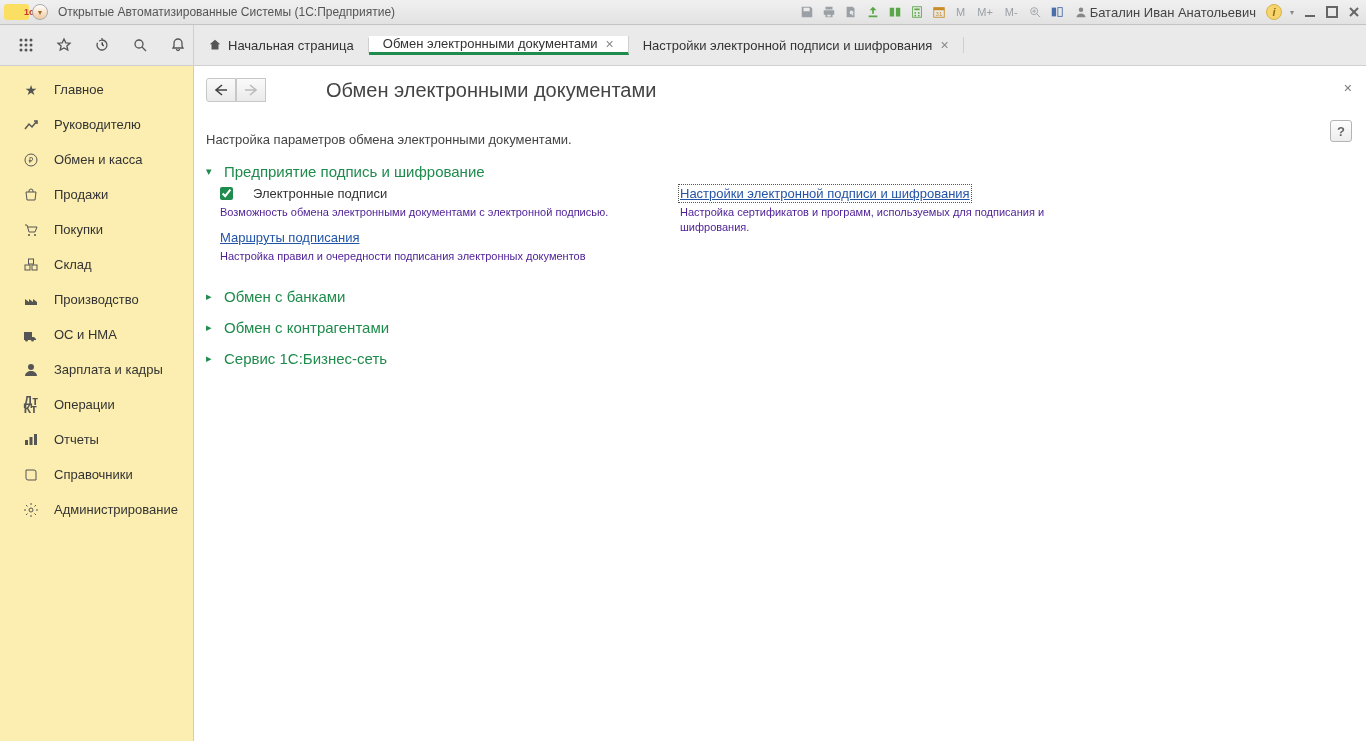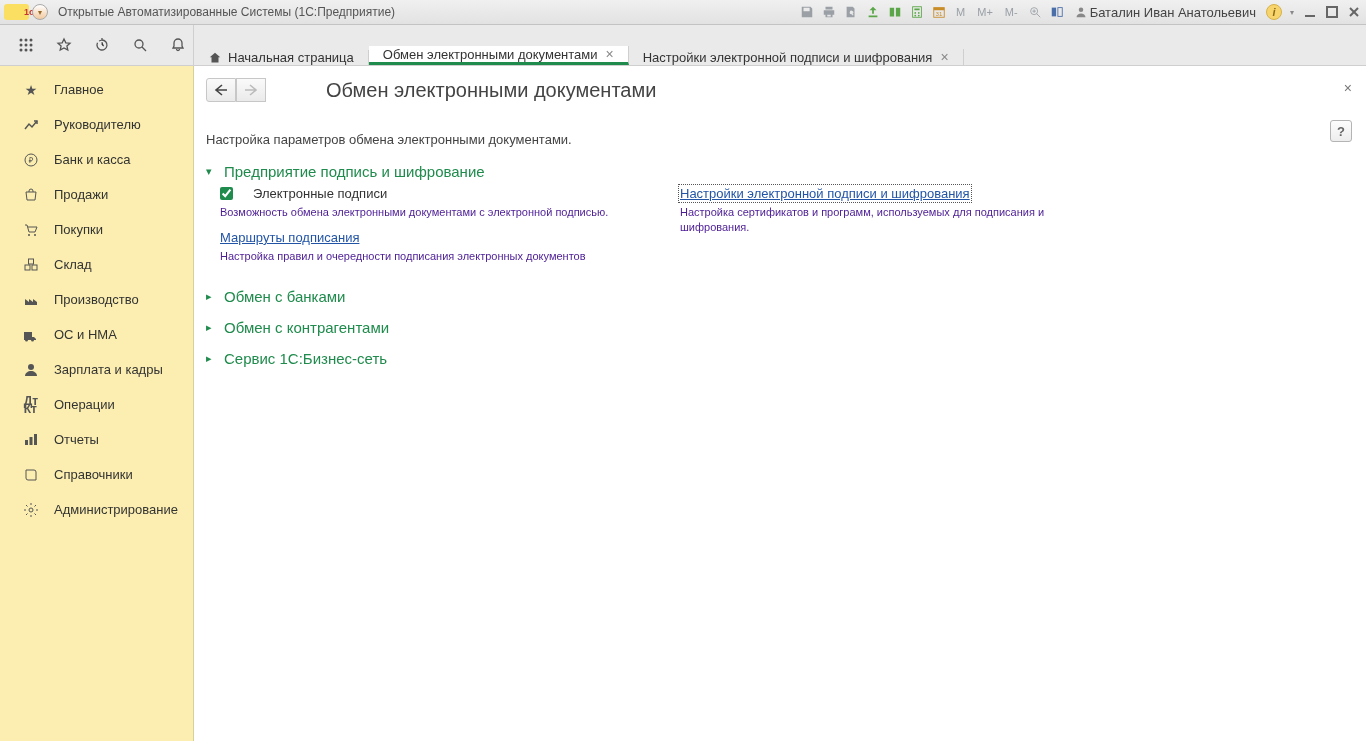--- a/index.html
+++ b/index.html
@@ -18,21 +18,21 @@
 .titlebar .tic.blue { color:#4a6ea8; }
 .titlebar .mlabel { color:#9aa0a6; font-size:11px; padding:0 3px; cursor:pointer; }
 .titlebar .user { display:flex; align-items:center; gap:3px; color:#444; font-size:13px; margin: 0 4px; }
 .titlebar .winbtn { width:16px; height:14px; display:flex; align-items:center; justify-content:center; color:#666; cursor:pointer; }
 .titlebar .infobtn { width:16px; height:16px; border-radius:50%; background:#f7d46c; color:#8a6d1a; display:flex; align-items:center; justify-content:center; font-weight:bold; font-size:11px; font-style:italic; border:1px solid #d6b24a; }
 
 
 .toolbar { height: 41px; background: #eaeaea; border-bottom: 1px solid #cfcfcf; display:flex; align-items:stretch; }
 .toolbar .left { width: 194px; display:flex; align-items:center; gap: 18px; padding-left: 16px; border-right: 1px solid #cfcfcf; }
 .toolbar .tbtn { width:20px; height:20px; display:flex; align-items:center; justify-content:center; color:#555; cursor:pointer; }
-.toolbar .tabs { display:flex; align-items:flex-end; }
+.toolbar .tabs { display:flex; align-items:center; }
 .tab { display:flex; align-items:center; gap:6px; padding: 0 14px; border-right:1px solid #cfcfcf; cursor:pointer; color:#333; }
 .tab.active { background:#fff; border-bottom: 3px solid #1f8b4c; }
 .tab .tabclose { color:#888; font-size:14px; margin-left:2px; }
 
 
 .app { display:flex; height: calc(741px - 25px - 41px); }
 .sidebar { width: 194px; background: #fbeeb0; border-right: 1px solid #d6d09a; padding-top: 6px; }
 .sitem { display:flex; align-items:center; gap:14px; height:35px; padding: 0 12px 0 22px; color:#333; cursor:pointer; }
 .sitem .sicon { width:18px; height:18px; display:flex; align-items:center; justify-content:center; color:#555; font-size:14px; }
 
@@ -230,21 +230,21 @@
         </span>
         <span>Руководителю</span>
       </div>
     <div class="sitem">
         <span class="sicon">
           <svg width="16" height="16" viewBox="0 0 16 16">
             <circle cx="8" cy="8" r="6" fill="none" stroke="#555"></circle>
             <text x="8" y="11" font-size="8" text-anchor="middle" fill="#555">₽</text>
           </svg>
         </span>
-        <span>Банк и касса</span>
+        <span>Обмен и касса</span>
       </div>
     <div class="sitem">
         <span class="sicon">
           <svg width="16" height="16" viewBox="0 0 16 16">
             <path d="M3 5h10l-1 8H4z M6 5V4a2 2 0 0 1 4 0v1" fill="none" stroke="#555"></path>
           </svg>
         </span>
         <span>Продажи</span>
       </div>
     <div class="sitem">

